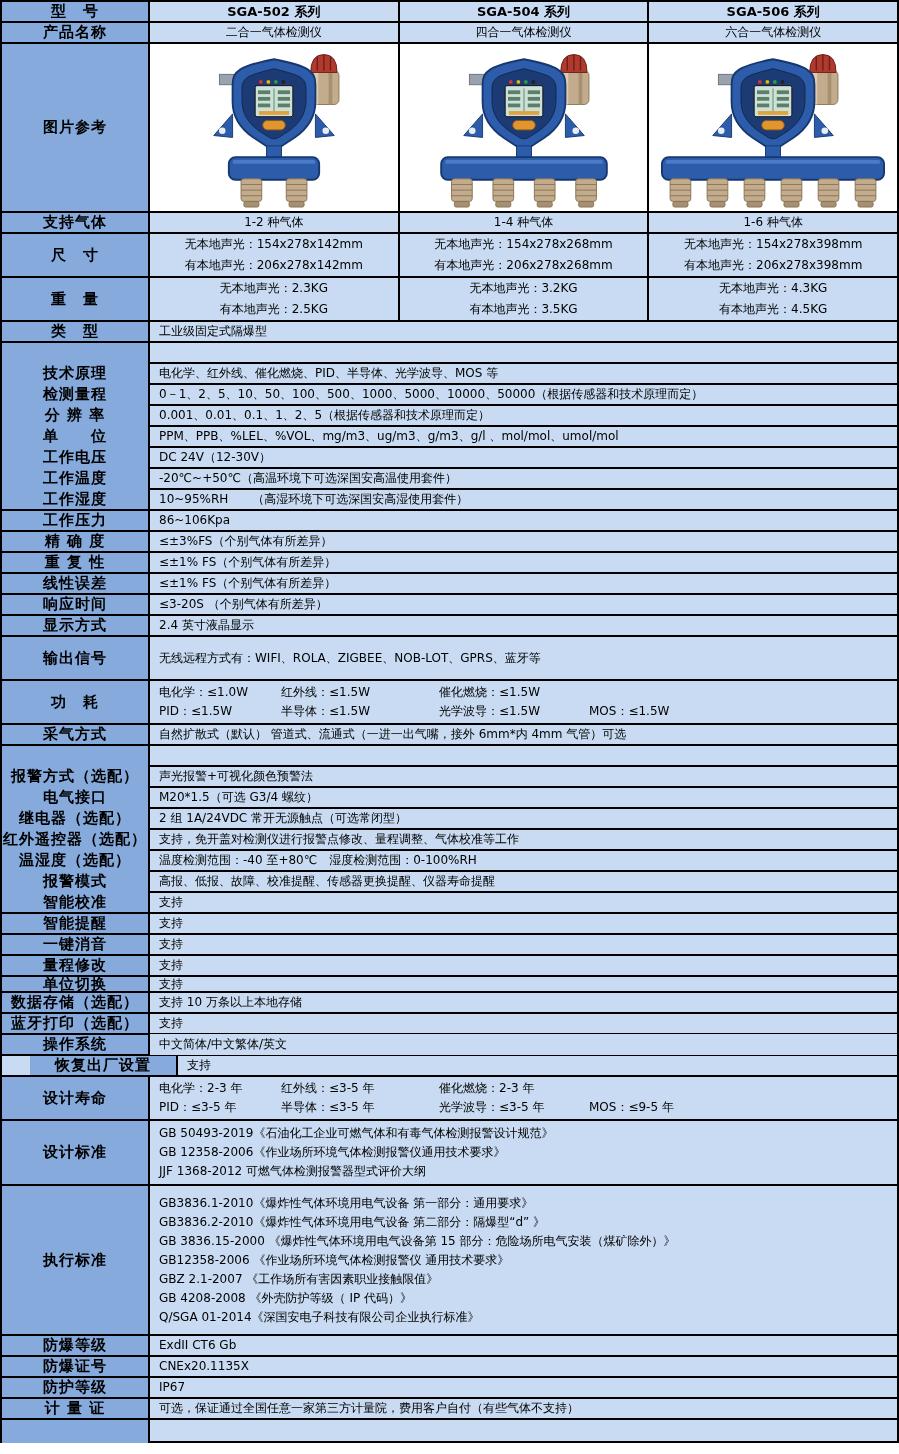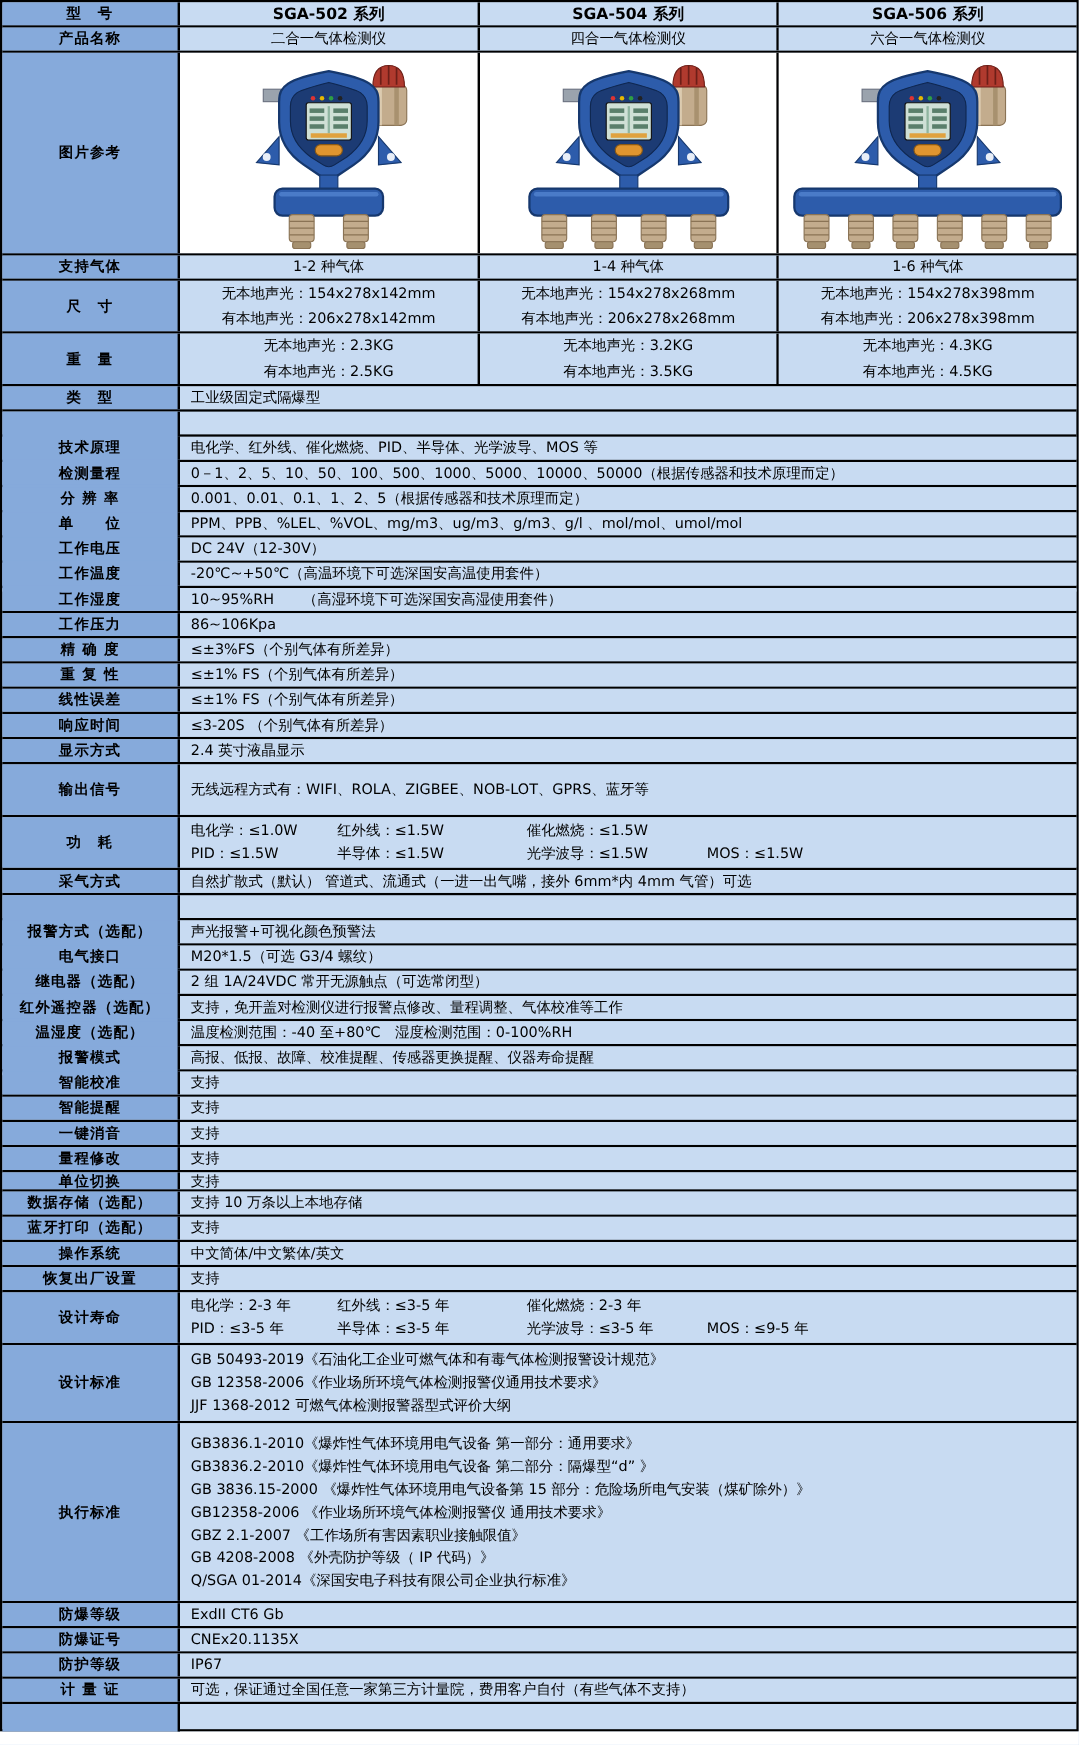--- a/index.html
+++ b/index.html
@@ -3,21 +3,21 @@
 <meta charset="utf-8">
 <title>SGA Gas Detector Spec Sheet</title>
 <style>
   html,body{margin:0;padding:0;background:#fff;}
   body{font-family:"DejaVu Sans","Liberation Sans",sans-serif;color:#000;}
   .sheet{width:895px;border:2px solid #000;background:#c8dbf2;}
   .row{display:flex;box-sizing:border-box;border-bottom:2px solid #000;}
   .row:last-child{border-bottom:none;flex-direction:column;}
   .cell{box-sizing:border-box;display:flex;flex-direction:column;justify-content:center;overflow:hidden;}
   .label{flex:0 0 148px;width:148px;background:#86aadb;border-right:2px solid #000;
-         align-items:center;text-align:center;font-weight:bold;font-size:12px;letter-spacing:1px;}
+         align-items:center;text-align:center;font-weight:bold;font-size:15px;letter-spacing:1px;}
   .value{background:#c8dbf2;padding:1px 9px;font-size:12px;}
   .col3 .value{flex:1 1 0;align-items:center;text-align:right;border-right:2px solid #000;}
   .col3 .value:last-child{border-right:none;}
   .header-row .value{font-weight:bold;font-size:13px;}
   .merged{flex:1 1 auto;align-items:flex-start;text-align:left;}
   .image-row .value{background:#ffffff;align-items:center;justify-content:center;padding:2px;}
   .line{line-height:19px;white-space:pre-wrap;}
   .two-line .line{line-height:21px;}
   .seg{display:inline-block;vertical-align:top;}
   .seg0{width:122px;} .seg1{width:158px;} .seg2{width:150px;} .seg3{width:auto;}
@@ -471,28 +471,28 @@
       </div>
   </div>
 
   <div class="row spec" style="height: 21px;">
     <div class="cell label">蓝牙打印（选配）</div>
     <div class="cell value merged">
         <div class="line">支持</div>
       </div>
   </div>
 
-  <div class="row spec" style="height: 21px;">
+  <div class="row spec" style="height: 21px; align-items: center;">
     <div class="cell label">操作系统</div>
     <div class="cell value merged">
         <div class="line">中文简体/中文繁体/英文</div>
       </div>
   </div>
 
-  <div class="row spec" style="height: 21px;">
+  <div class="row spec" style="height: 21px; padding-left: 28px;">
     <div class="cell label">恢复出厂设置</div>
     <div class="cell value merged">
         <div class="line">支持</div>
       </div>
   </div>
 
   <div class="row spec" style="height: 44px;">
     <div class="cell label">设计寿命</div>
     <div class="cell value merged">
         <div class="line"><span class="seg seg0">电化学：2-3 年</span><span class="seg seg1">红外线：≤3-5 年</span><span class="seg seg2">催化燃烧：2-3 年</span></div>

